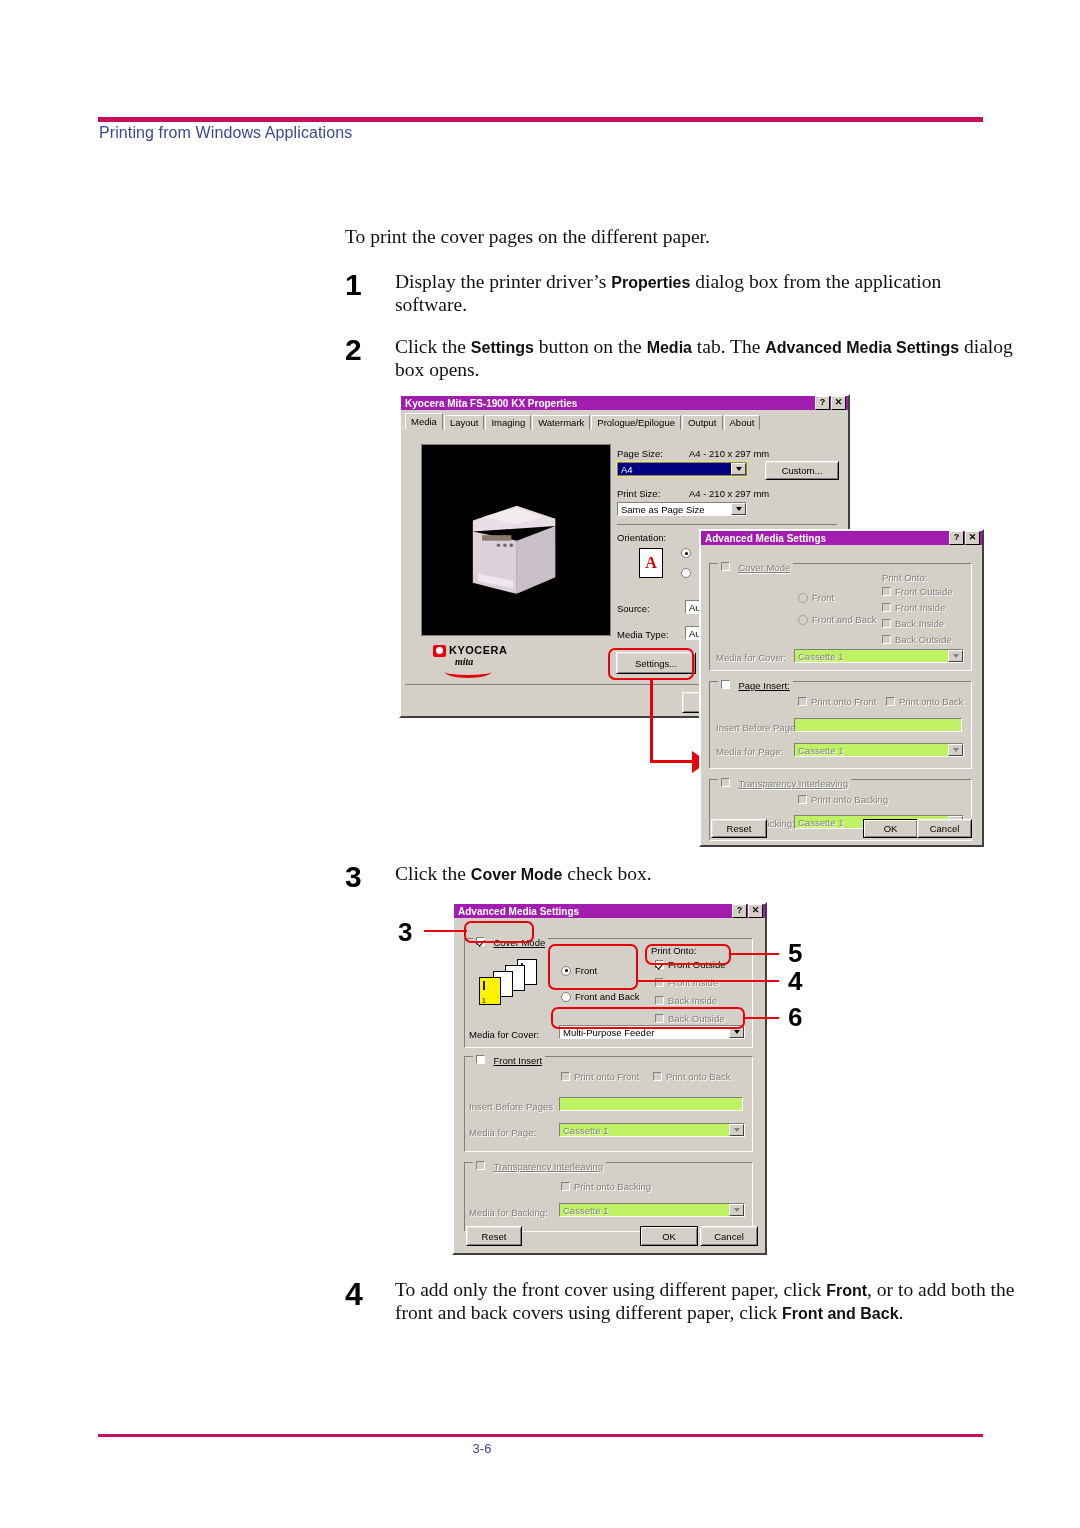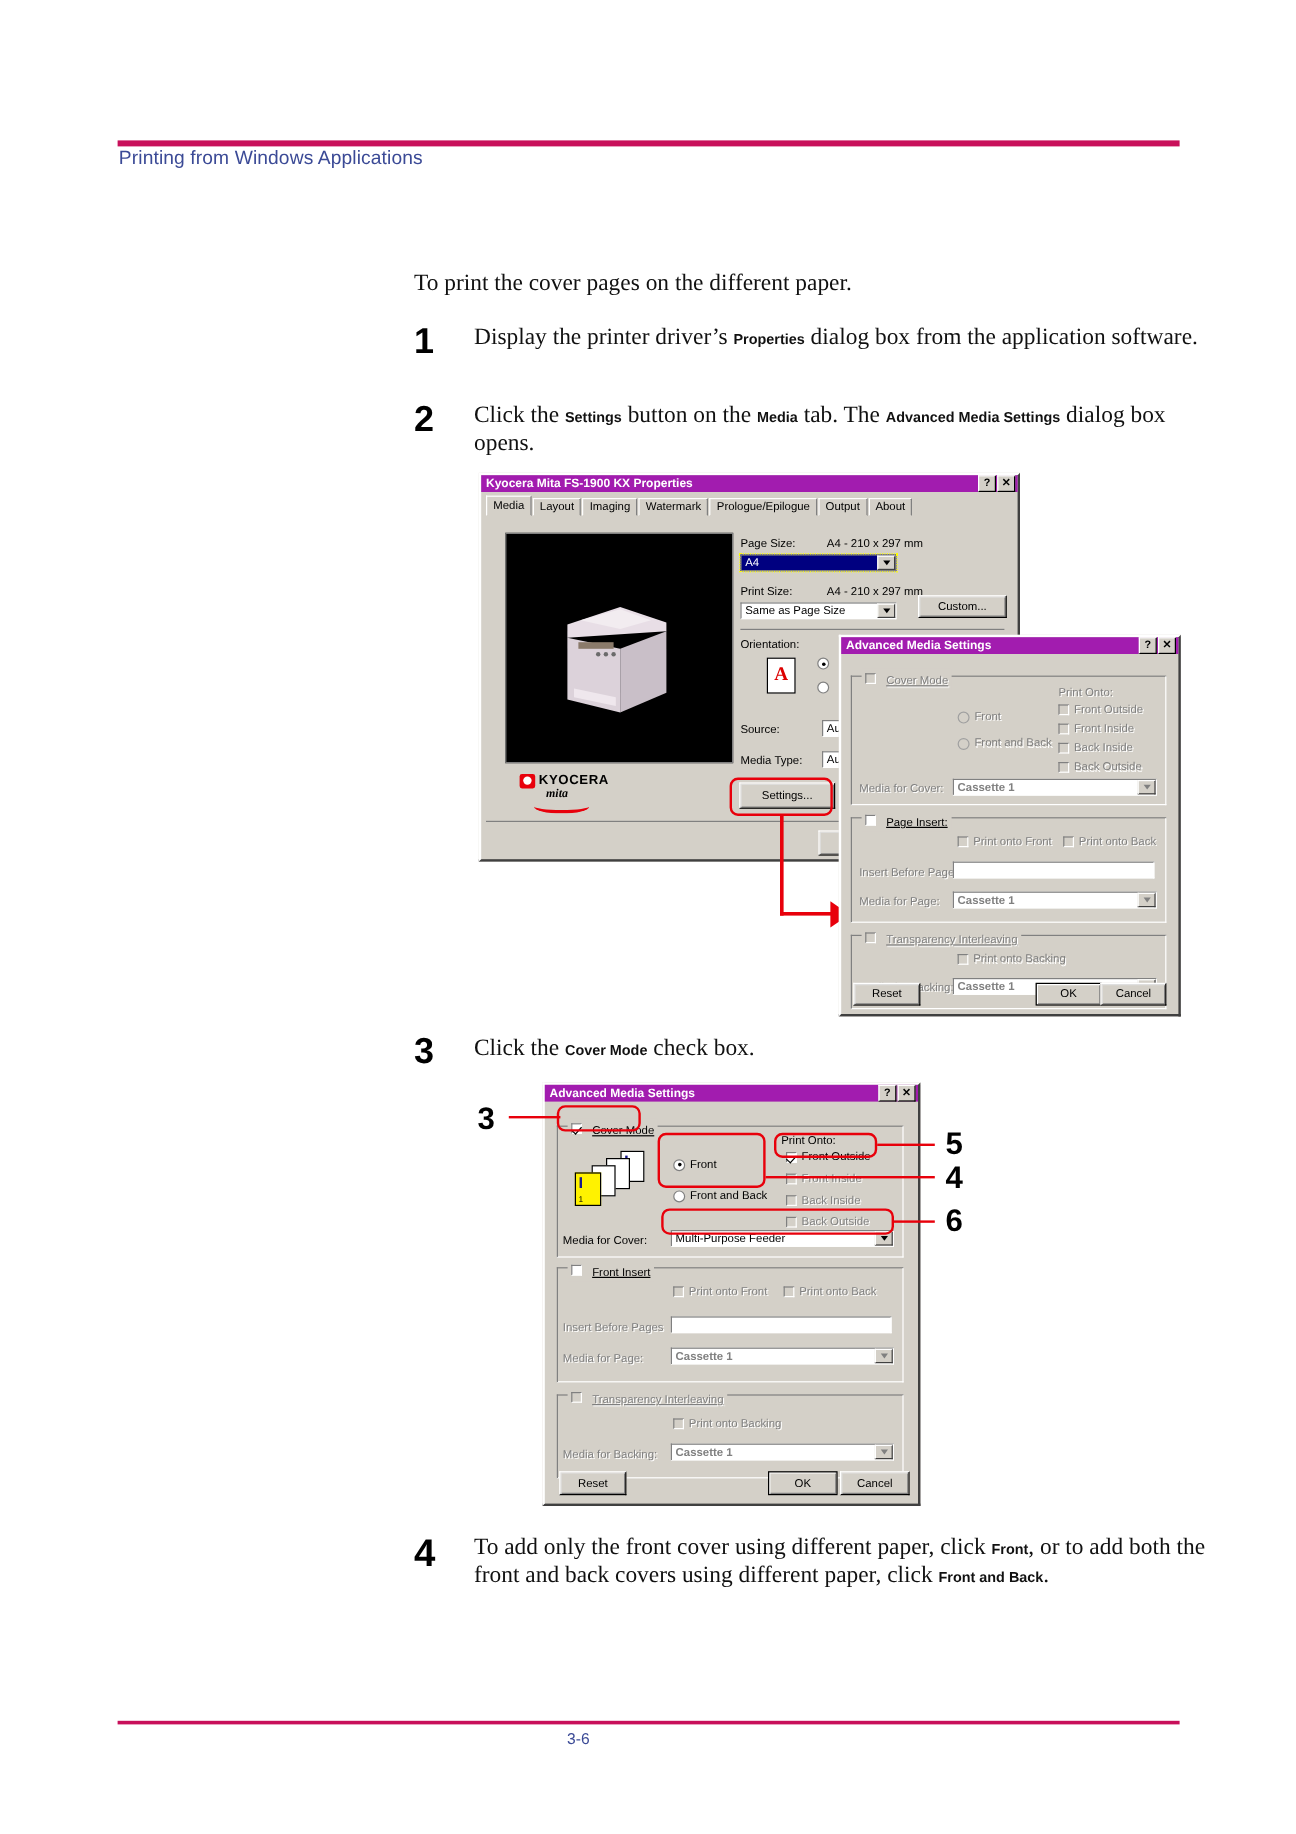--- a/index.html
+++ b/index.html
@@ -15,21 +15,21 @@
   .footer-rule{position:absolute;left:98px;top:1434px;width:885px;height:3px;background:#C8105A;}
   .footer-page{position:absolute;left:0;top:1441px;width:964px;text-align:center;
     font-family:"Liberation Sans",sans-serif;font-size:13px;color:#3B4A96;}
 
   
   .intro{position:absolute;left:345px;top:226px;font-size:19.5px;color:#111;}
   .step{position:absolute;display:flex;align-items:flex-start;}
   .step .num{font-family:"Liberation Sans",sans-serif;font-weight:bold;font-size:30px;
     color:#000;width:50px;flex:0 0 50px;line-height:1;}
   .step .txt{font-size:19.5px;line-height:1.18;color:#111;max-width:620px;}
-  .step .txt b{font-family:"Liberation Sans",sans-serif;font-weight:bold;font-size:12px;}
+  .step .txt b{font-family:"Liberation Sans",sans-serif;font-weight:bold;font-size:16px;}
   #step1{left:345px;top:270px;}
   #step2{left:345px;top:335px;}
   #step3{left:345px;top:862px;}
   #step4{left:345px;top:1278px;}
   #step4 .num{font-size:32px;}
 
   
   .win{position:absolute;background:#D4D0C8;border:2px solid;
     border-color:#ffffff #404040 #404040 #ffffff;font-family:"Liberation Sans",sans-serif;}
   .titlebar{height:14px;background:#a21caf;color:#fff;font-size:10px;font-weight:bold;
@@ -39,21 +39,21 @@
     border-color:#ffffff #000 #000 #ffffff;color:#000;font-size:9px;line-height:10px;
     text-align:center;margin-left:1px;font-weight:bold;}
   .tabs{display:flex;align-items:flex-end;height:16px;margin:4px 0 0 4px;}
   .tab{border:1px solid;border-color:#fff #808080 #D4D0C8 #fff;background:#D4D0C8;
     font-size:9.5px;padding:1px 5px 1px 5px;margin-right:1px;color:#000;white-space:nowrap;}
   .tab.active{font-weight:normal;padding-top:2px;padding-bottom:2px;}
   .lbl{font-size:9.5px;color:#000;white-space:nowrap;}
   .lbl.dis{color:#808080;text-shadow:1px 1px 0 #fff;}
   .field{background:#fff;border:1px solid;border-color:#808080 #fff #fff #808080;
     font-size:9.5px;height:14px;box-sizing:border-box;padding:1px 3px;display:flex;align-items:center;}
-  .field.dis{background:#ffffff;color:#808080;text-shadow:1px 1px 0 #fff;font-weight:bold;}
+  .field.dis{background:#bef264;color:#808080;text-shadow:1px 1px 0 #fff;}
   .combo{position:relative;}
   .combo .arrow{position:absolute;right:1px;top:1px;bottom:1px;width:13px;background:#D4D0C8;
     border:1px solid;border-color:#fff #404040 #404040 #fff;display:flex;align-items:center;justify-content:center;}
   .combo .arrow i{display:block;width:0;height:0;border-left:3px solid transparent;
     border-right:3px solid transparent;border-top:4px solid #000;font-style:normal;}
   .combo.dis .arrow i{border-top-color:#808080;}
   .btn{background:#D4D0C8;border:1px solid;border-color:#fff #000 #000 #fff;
     font-size:9.5px;display:flex;align-items:center;justify-content:center;color:#000;
     box-shadow:inset 1px 1px 0 #DFDFDF, inset -1px -1px 0 #808080;}
   .btn.default{border-color:#000;box-shadow:inset 1px 1px 0 #fff, inset -1px -1px 0 #808080;}
@@ -167,21 +167,21 @@
   <div class="lbl" style="position:absolute;left:216px;top:52px;">Page Size:</div>
   <div class="lbl" style="position:absolute;left:288px;top:52px;">A4 - 210 x 297 mm</div>
   <div class="combo" style="position:absolute;left:216px;top:66px;width:130px;">
     <div class="field" style="background:#000080;color:#fff;border:1px solid #808080;outline:1px dotted #FF0;">
       <span>A4</span>
     </div>
     <div class="arrow">
         <i></i>
       </div>
   </div>
-  <div class="btn" style="position:absolute;left:364px;top:65px;width:72px;height:17px;margin-top:35px;">Custom...</div>
+  <div class="btn" style="position:absolute;left:364px;top:65px;width:72px;height:17px;">Custom...</div>
 
   <div class="lbl" style="position:absolute;left:216px;top:92px;">Print Size:</div>
   <div class="lbl" style="position:absolute;left:288px;top:92px;">A4 - 210 x 297 mm</div>
   <div class="combo" style="position:absolute;left:216px;top:106px;width:130px;">
     <div class="field">
         <span>Same as Page Size</span>
       </div>
     <div class="arrow">
         <i></i>
       </div>

